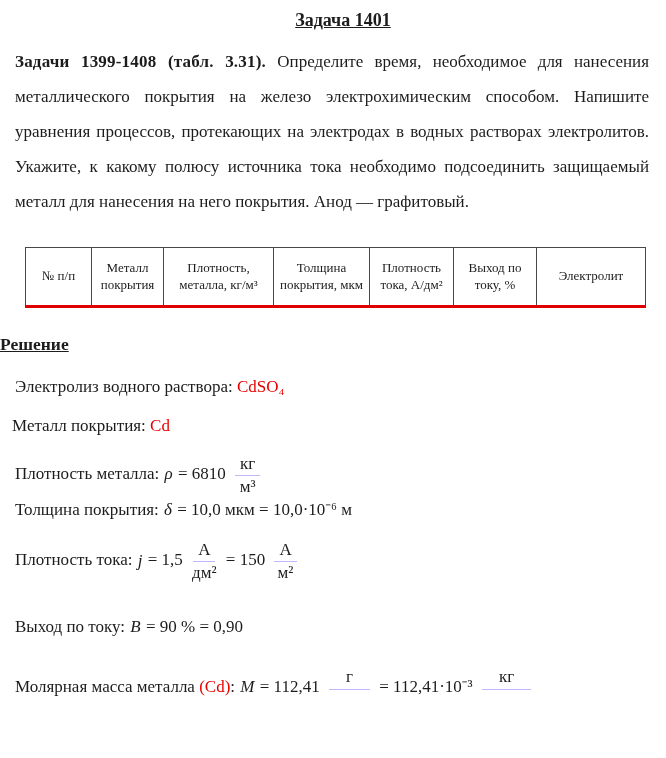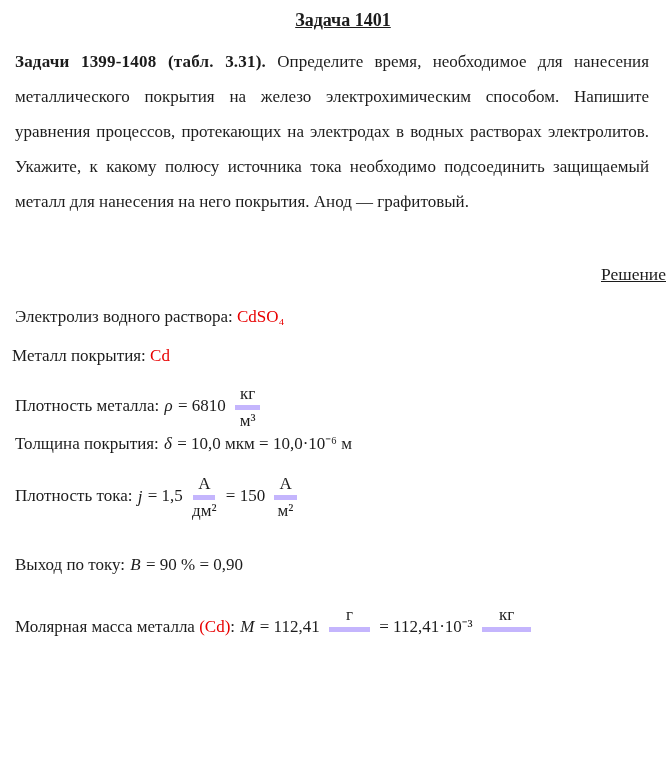--- a/index.html
+++ b/index.html
@@ -26,38 +26,38 @@
     border:1px solid #474747; text-align:center; vertical-align:middle;
     overflow:hidden;
   }
   table.data th {
     font-weight:normal; font-size:13px; line-height:1.25; padding:4px 3px;
     height:49px;
   }
   table.data td { font-size:14.5px; padding:8px 2px; }
   td.bold { font-weight:bold; }
   .solution-heading {
-    margin:17px 0 0 0; text-align:right;
-    font-size:17.5px; font-weight:normal; text-decoration:underline;
+    margin:26px 0 0 0; text-align:left;
+    font-size:17.5px; font-weight:bold; text-decoration:underline;
   }
   .s-line { margin-left:15px; font-size:17px; white-space:nowrap; }
   .m-t1 { margin-top:22px; }
   .m-t2 { margin-top:19px;margin-left:12px; }
   .m-t3 { margin-top:18px; }
   .m-t4 { }
   .m-t5 { margin-top:20px; }
   .m-t6 { margin-top:34px; }
   .m-t7 { margin-top:30px; }
   .red { color:#e80000; }
   .sym { font-style:italic; padding:0 1px; }
   .frac {
     display:inline-flex; flex-direction:column; align-items:center;
     vertical-align:middle; line-height:1.18; margin:0 5px; text-align:center;
   }
-  .frac .num { border-bottom:5px solid #c4b5fd; padding:0 5px 1px 5px; }
+  .frac .num { border-bottom:1px solid #c4b5fd; padding:0 5px 1px 5px; }
   .frac .den { padding-top:1px; }
   .frac.bar-wide .num { padding:0 17px 2px 17px; }
   .frac.bar-wide .den { min-height:18px; }
 </style>
 </head>
 <body>
 
 <h1 class="title">Задача 1401</h1>
 
 <p class="intro"><b>Задачи 1399-1408 (табл. 3.31).</b>
@@ -67,20 +67,29 @@
   <colgroup>
     <col style="width:66px">
       <col style="width:72px">
       <col style="width:110px">
     <col style="width:96px">
       <col style="width:84px">
       <col style="width:83px">
     <col style="width:109px">
   </colgroup>
   <tbody>
+      <tr>
+    <th>№ п/п</th>
+    <th>Металл покрытия</th>
+    <th>Плотность, металла, кг/м³</th>
+    <th>Толщина покрытия, мкм</th>
+    <th>Плотность тока, А/дм²</th>
+    <th>Выход по току, %</th>
+    <th>Электролит</th>
+  </tr>
 </tbody>
   </table>
 
 <h2 class="solution-heading">Решение</h2>
 
 <div class="s-line m-t1">
   <span>Электролиз водного раствора:</span>
   <span class="red">CdSO₄</span>
 </div>
 

